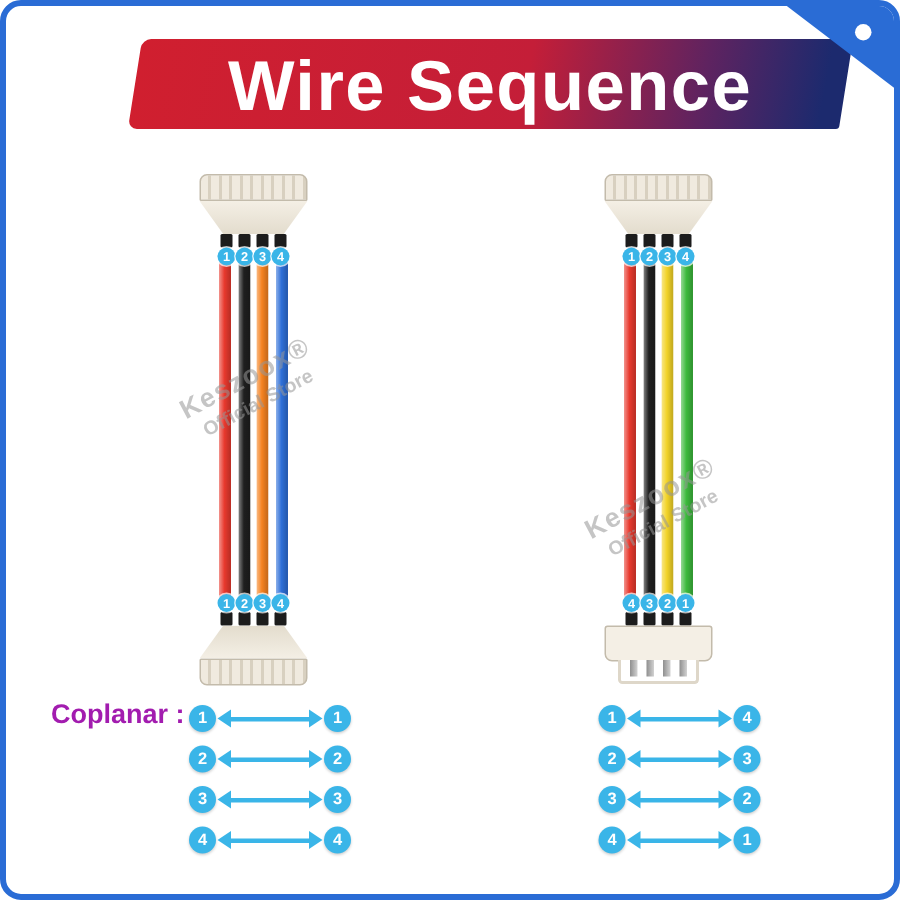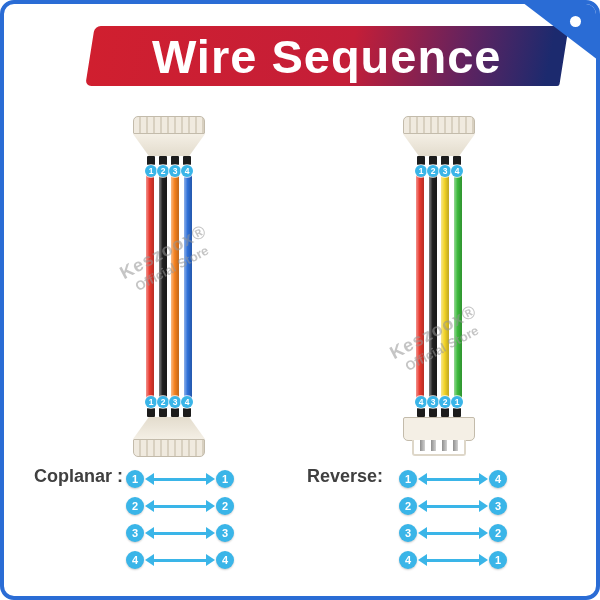--- a/index.html
+++ b/index.html
@@ -91,21 +91,21 @@
   .cable-left .watermark { left:-45px; top:125px; }
   .cable-right .watermark { left:-45px; top:205px; }
   .wm1 { display:block; font-size:18px; letter-spacing:1px; }
   .wm2 { display:block; font-size:13px; }
 
   
   .map-group { position:absolute; top:452px; height:140px; }
   .map-group.coplanar { left:30px; width:250px; }
   .map-group.reverse  { left:303px; width:250px; }
   .map-label { position:absolute; left:0; top:10px; font-size:18px;
-               font-weight:bold; color:#404040; }
+               font-weight:bold; color:#a21caf; }
   .map-rows { position:absolute; left:92px; top:14px;
               display:flex; flex-direction:column; gap:9px; }
   .map-row { display:flex; align-items:center; }
   .bigdot {
     width:18px; height:18px; border-radius:50%; background:#3ab5e8;
     color:#fff; font-size:11px; font-weight:bold;
     display:flex; align-items:center; justify-content:center;
     box-shadow:0 1px 2px rgba(0,0,0,.2);
   }
   .arrow { position:relative; width:54px; height:3px; background:#3ab5e8;
@@ -235,21 +235,20 @@
       </div>
       <div class="map-row">
         <span class="bigdot">4</span>
         <span class="arrow"></span>
         <span class="bigdot">4</span>
       </div>
     </div>
   </div>
 
   <div class="map-group reverse">
-    <div class="map-label">Reverse:</div>
     <div class="map-rows">
       <div class="map-row">
         <span class="bigdot">1</span>
         <span class="arrow"></span>
         <span class="bigdot">4</span>
       </div>
       <div class="map-row">
         <span class="bigdot">2</span>
         <span class="arrow"></span>
         <span class="bigdot">3</span>

